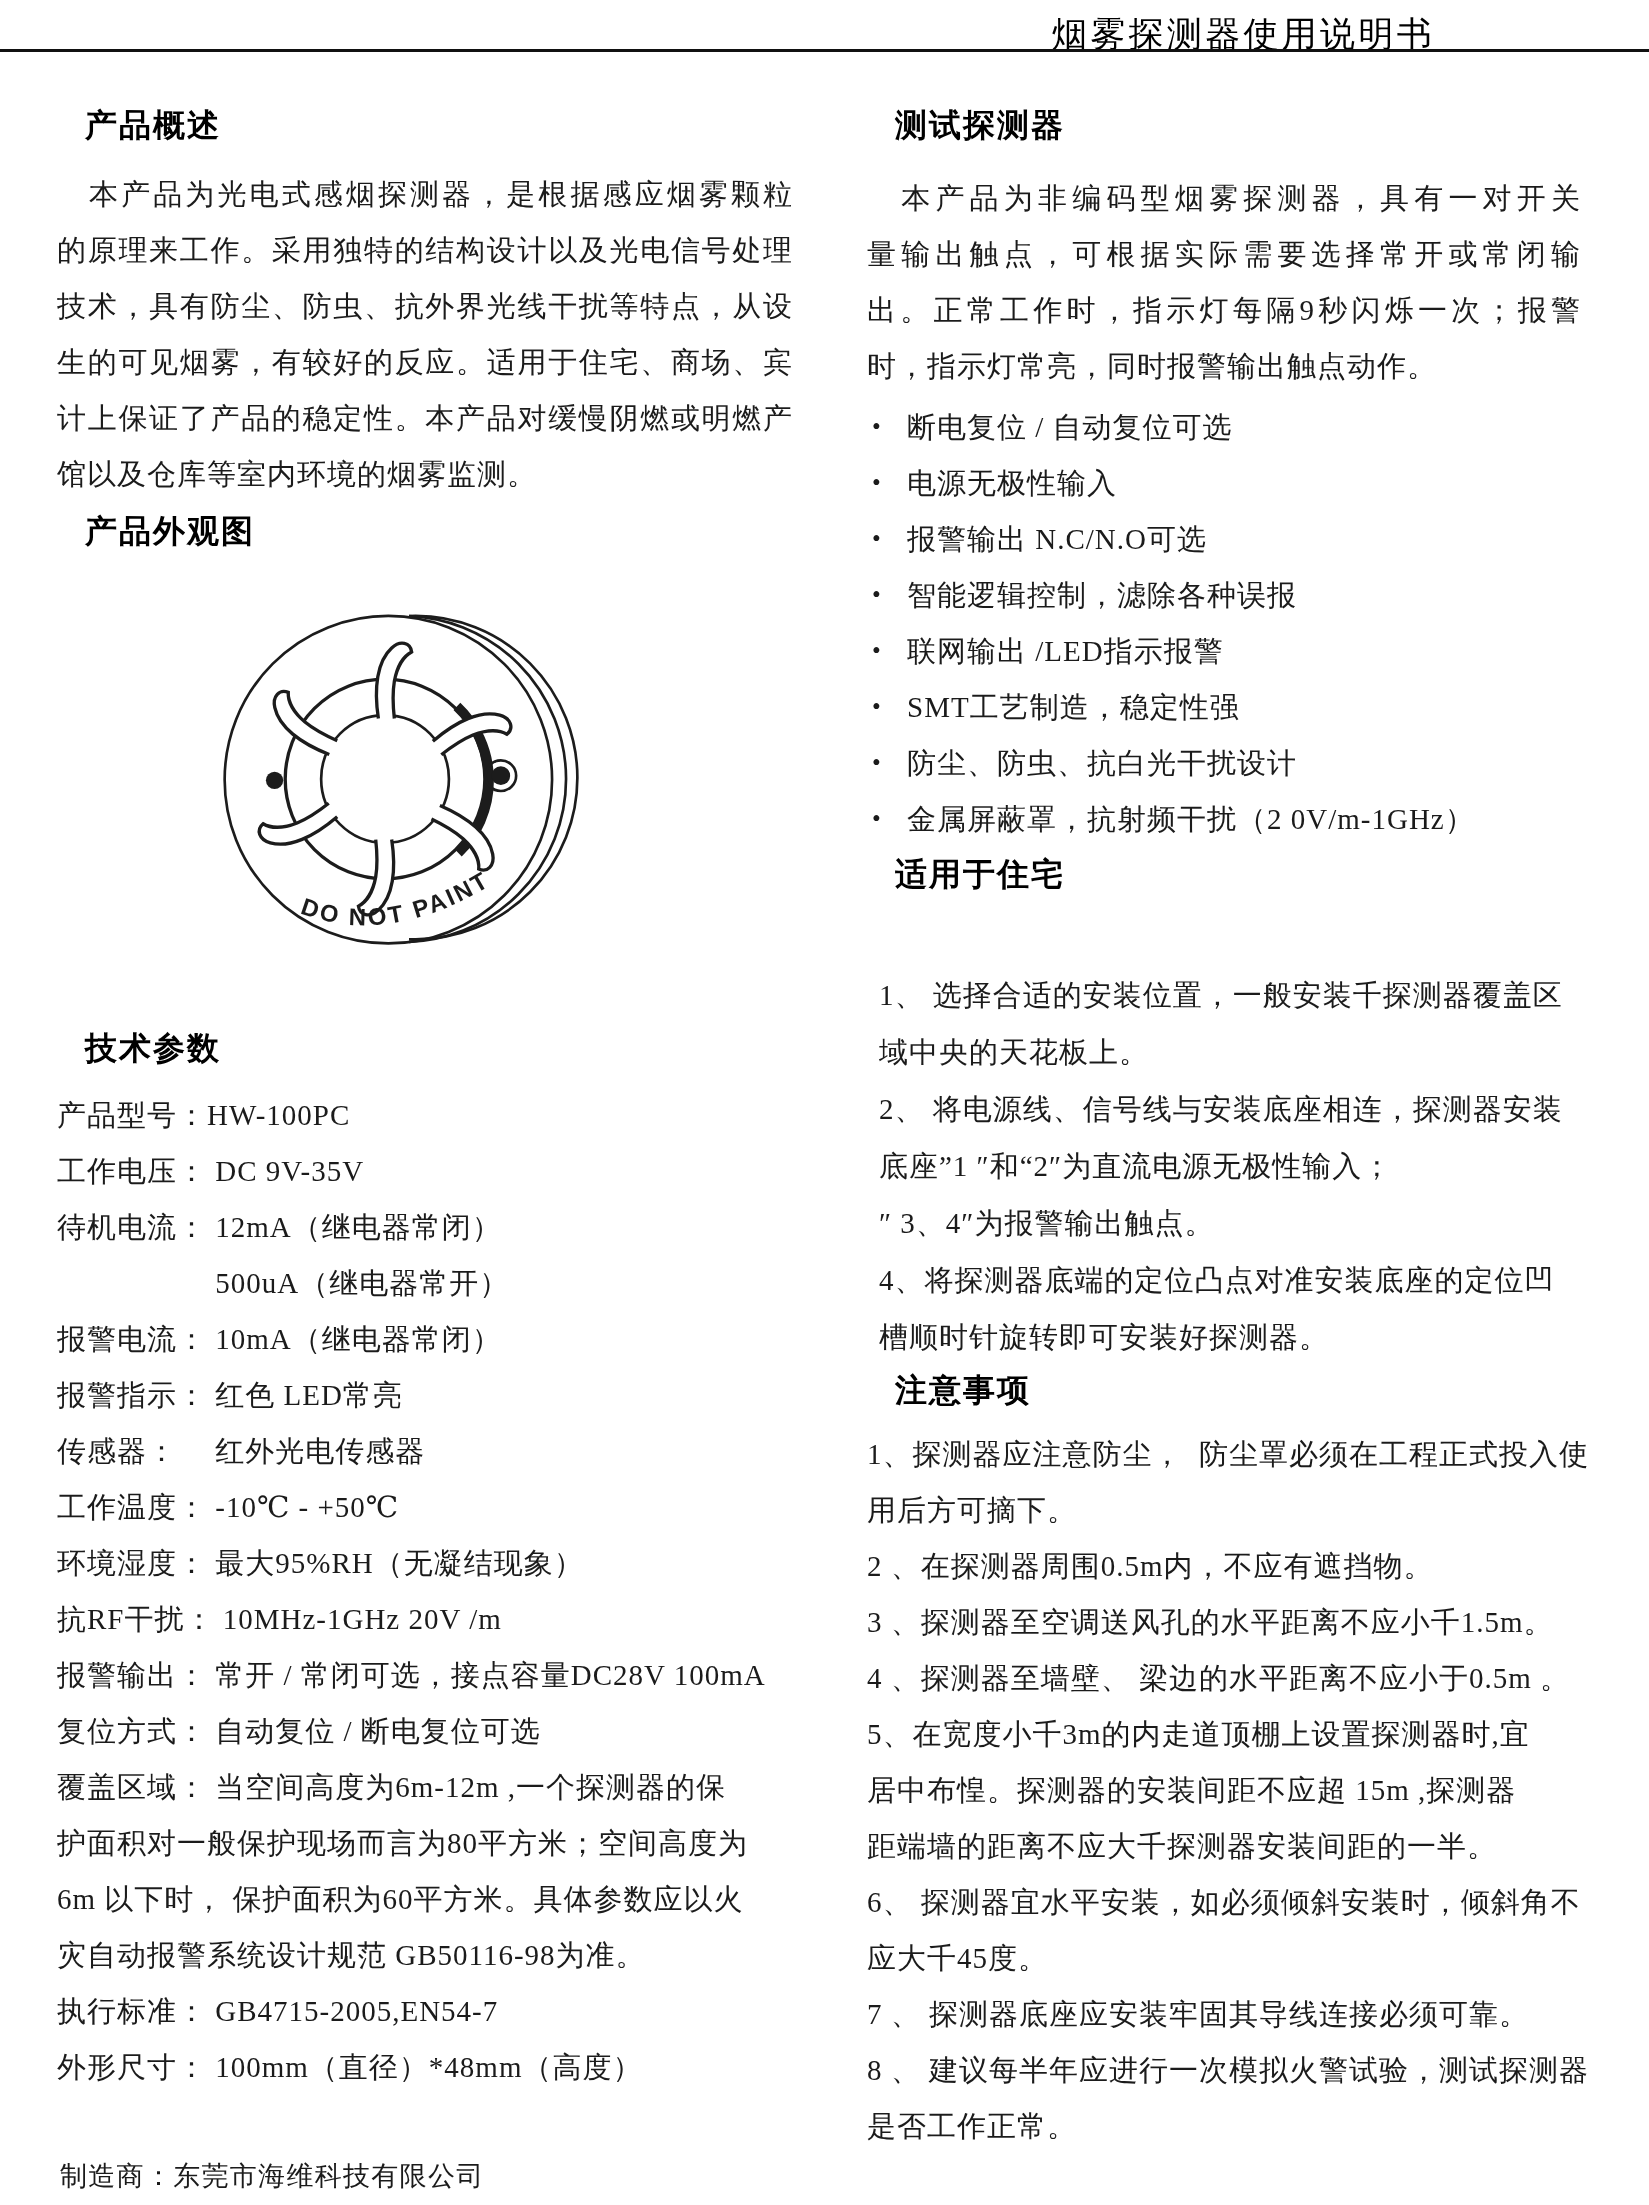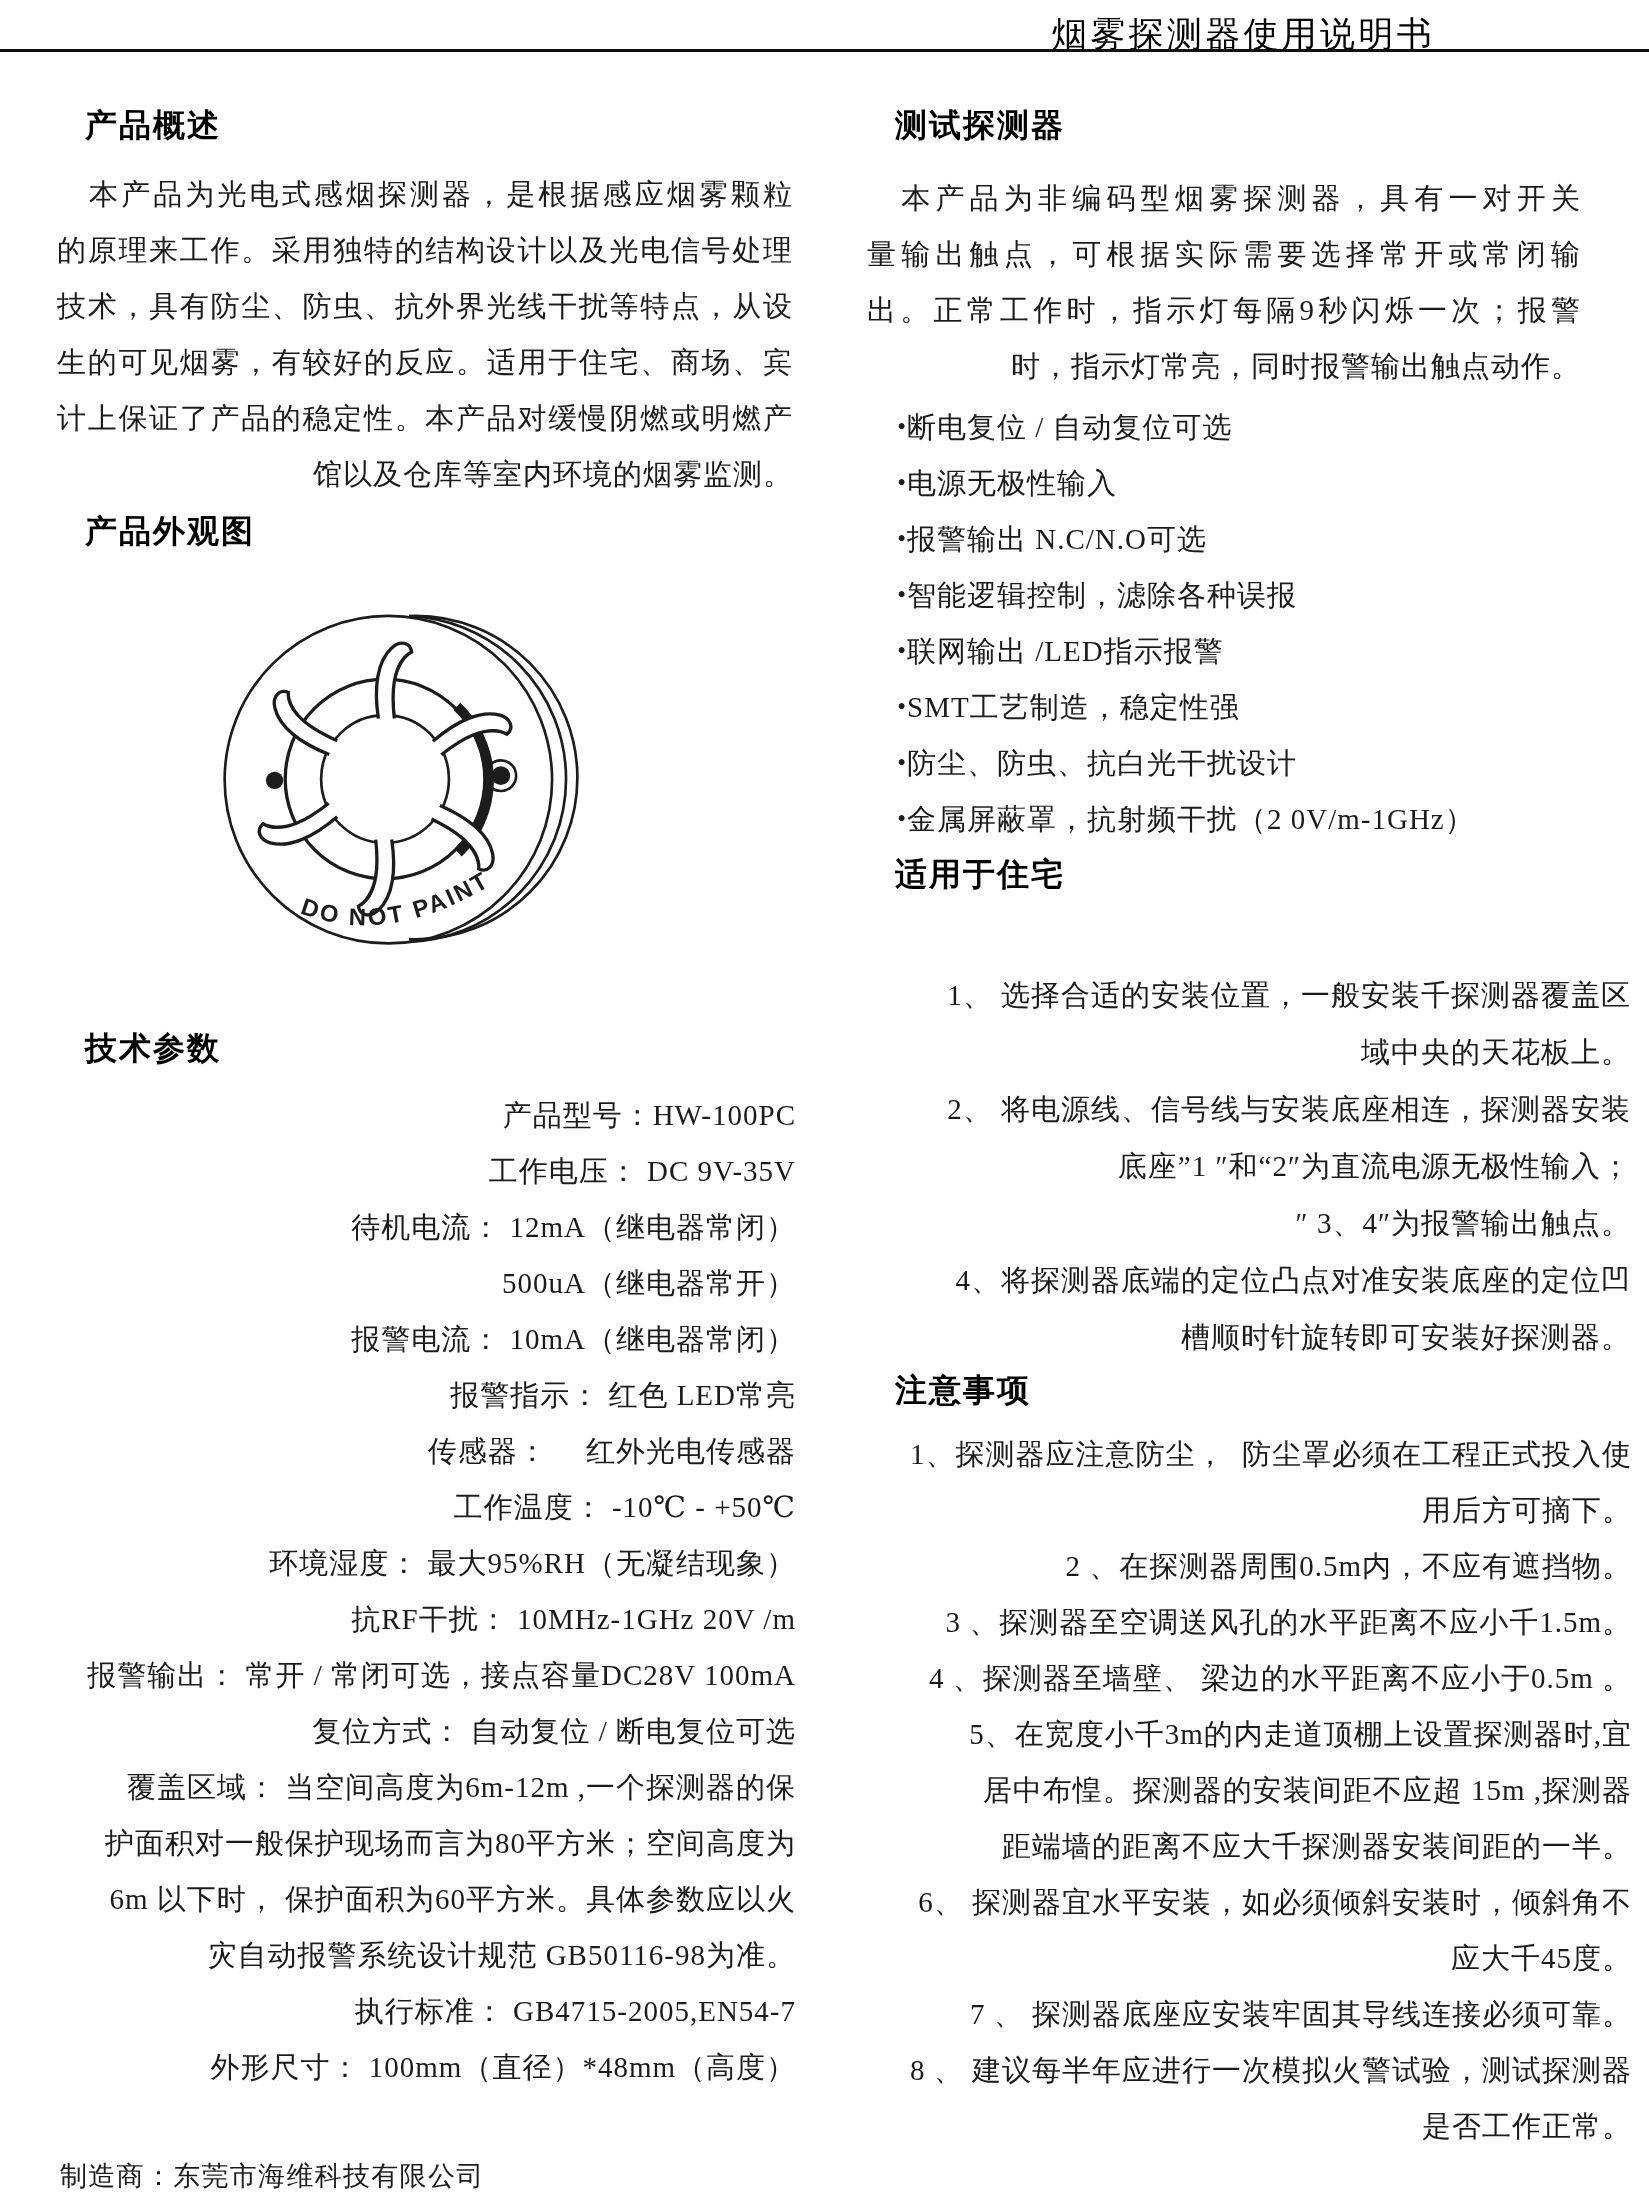--- a/index.html
+++ b/index.html
@@ -39,21 +39,21 @@
     white-space:pre;
     margin-left:28px;
   }
   .textblock{
     position:absolute;
     font-size:29px;
     letter-spacing:1px;
     line-height:56px;
     color:#1b1b1b;
   }
-  .textblock .line{ white-space:pre;text-align:right; }
+  .textblock .line{ white-space:pre; }
   .textblock .j{
     white-space:normal;
     text-align:justify;
     text-align-last:justify;
     text-justify:inter-character;
   }
   .bullet-line{ display:flex; }
   .bullet-dot{
     width:35px;
     flex:0 0 35px;

